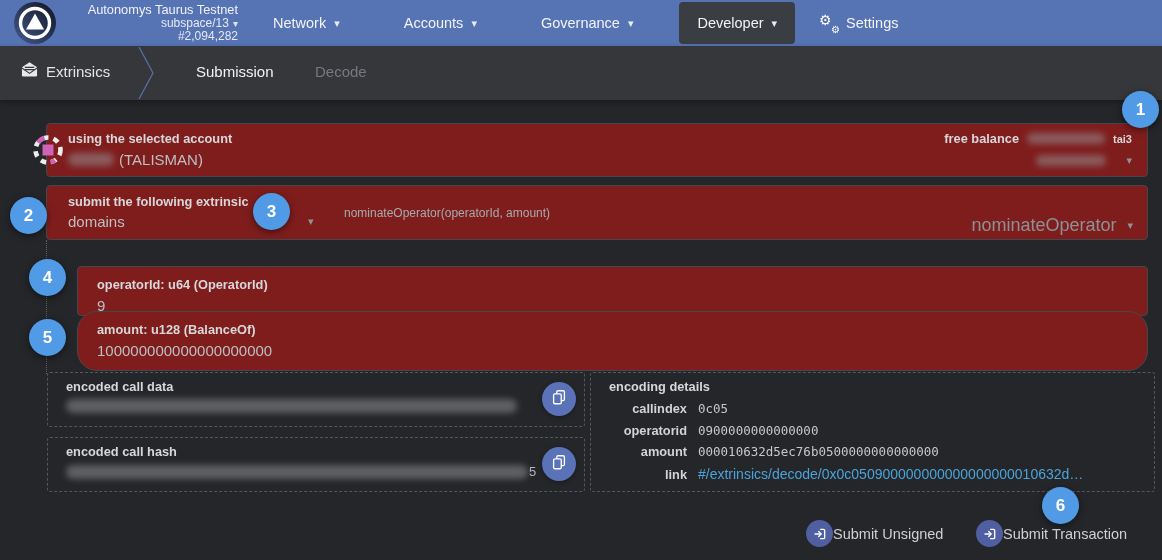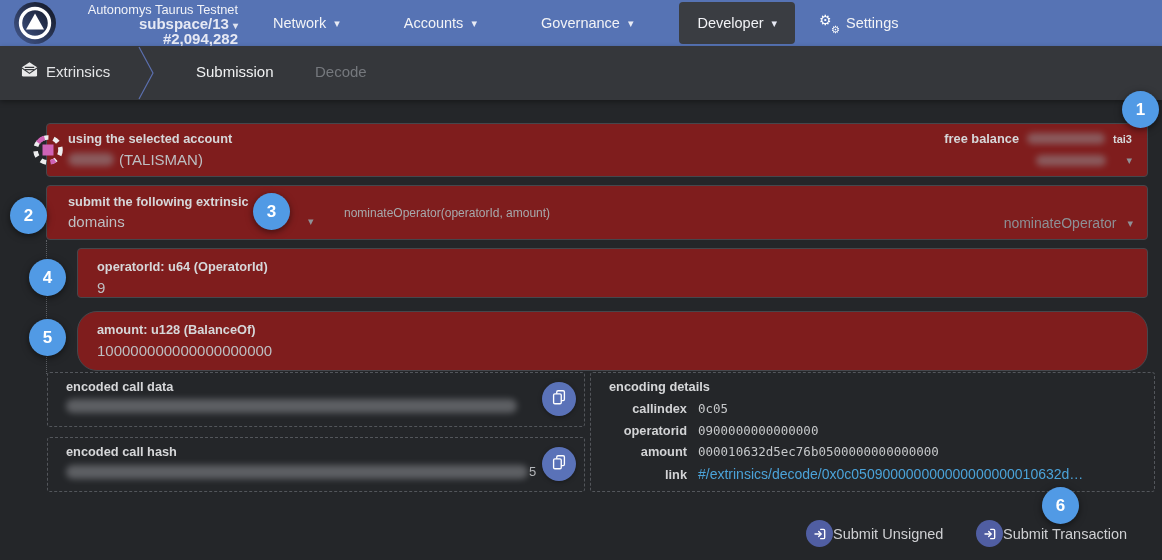--- a/index.html
+++ b/index.html
@@ -8,21 +8,21 @@
     position:relative; width:1162px; height:560px; overflow:hidden;
     background:#242629;
     font-family:"Liberation Sans", sans-serif;
     -webkit-font-smoothing:antialiased;
   }
   
   .topnav { position:absolute; top:0; left:0; width:100%; height:46px; background:#5673b4; }
   .logo { position:absolute; left:14px; top:2px; width:42px; height:42px; }
   .brand { position:absolute; left:64px; top:3px; width:174px; text-align:right; color:#f0f2f8; line-height:13.5px; }
   .brand-title { font-size:12.8px; }
-  .brand-net, .brand-block { font-size:15px; color:#e6e9f4;font-weight:bold; }
+  .brand-net, .brand-block { font-size:12px; color:#e6e9f4; }
   .caret::before { content:"▾"; }
   .caret { font-size:10px; color:#dfe3f0; margin-left:4px; }
   .navitems { position:absolute; left:255px; top:0; height:46px; display:flex; align-items:center; }
   .navitem { display:flex; align-items:center; gap:7px; color:#f2f3f6; font-size:14.5px; padding:0 18px; height:42px; border-radius:4px; cursor:pointer; }
   .navitem .caret { color:#e8ebf5; font-size:11px; margin-left:1px; }
   .navitem.active { background:#3a3d42; margin:2px 6px; }
   .gears { position:relative; display:inline-block; width:20px; height:18px; color:#fff; }
   .gears .g1 { position:absolute; left:0; top:-2px; font-size:14px; }
   .gears .g2 { position:absolute; right:-1px; bottom:-3px; font-size:10px; }
   
@@ -46,22 +46,22 @@
   .acct-right { position:absolute; right:15px; top:7px; }
   .bal-row1 { display:flex; align-items:center; justify-content:center; gap:8px; }
   .bal-row2 { display:flex; align-items:center; justify-content:flex-end; gap:16px; margin-top:8px; }
   .unit { font-weight:bold; font-size:11px; color:#d6d7d9; }
   .dim-caret { color:#8f9297; font-size:11px; }
   .ext-card { left:46px; top:185px; width:1102px; height:55px; }
   .ext-lbl { position:absolute; left:21px; top:8px; }
   .ext-pallet { position:absolute; left:21px; top:27px; }
   .ext-caret { position:absolute; left:257px; top:29px; }
   .ext-sig { position:absolute; left:297px; top:20px; font-size:12px; color:#a7a9ac; }
-  .ext-method { position:absolute; right:14px; top:29px; font-size:14px; color:#8d9095; display:flex; align-items:center; gap:7px; }
-  .param1 { left:77px; top:248px; width:1071px; height:50px; }
+  .ext-method { position:absolute; right:14px; top:29px; font-size:18px; color:#8d9095; display:flex; align-items:center; gap:7px; }
+  .param1 { left:77px; top:266px; width:1071px; height:50px; }
   .param2 { left:77px; top:311px; width:1071px; height:60px;border-radius:20px; }
   .param-inner { position:absolute; left:19px; top:8px; }
   .param-inner .val { display:block; margin-top:4px; }
   .params-guide { position:absolute; left:46px; top:240px; height:134px; border-left:1px dotted #5c5f64; }
   
   .outbox { position:absolute; background:transparent; border:1px dashed #53565b; border-radius:3px; }
   .out1 { left:47px; top:372px; width:538px; height:55px; }
   .out2 { left:47px; top:437px; width:538px; height:55px; }
   .outbox .lbl { font-weight:bold; font-size:12.8px; color:#d6d7d9; position:absolute; left:18px; top:6px; }
   .out-strip-row { position:absolute; left:18px; top:26px; display:flex; align-items:center; }

